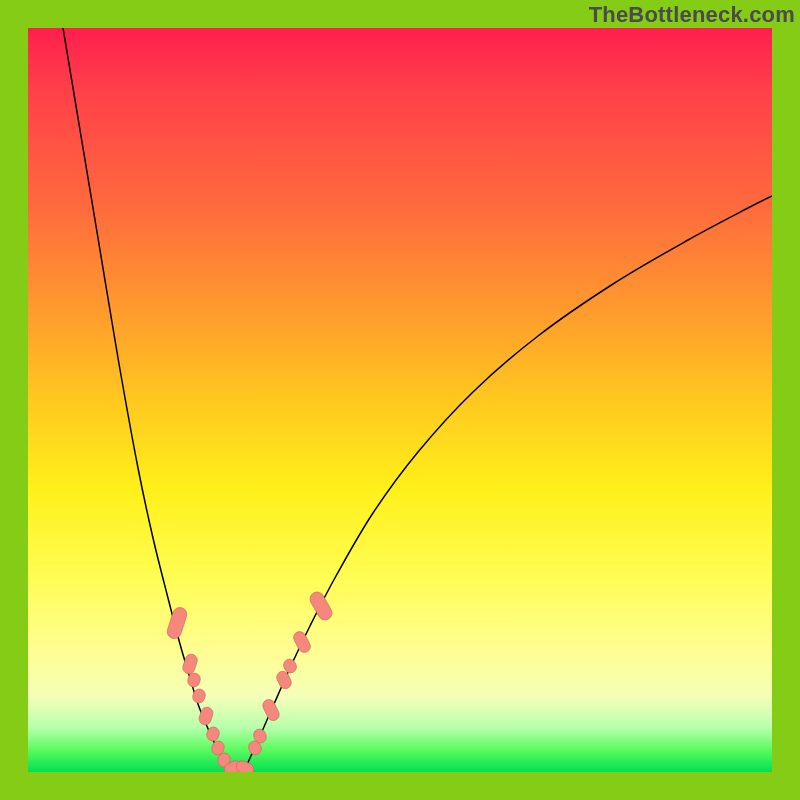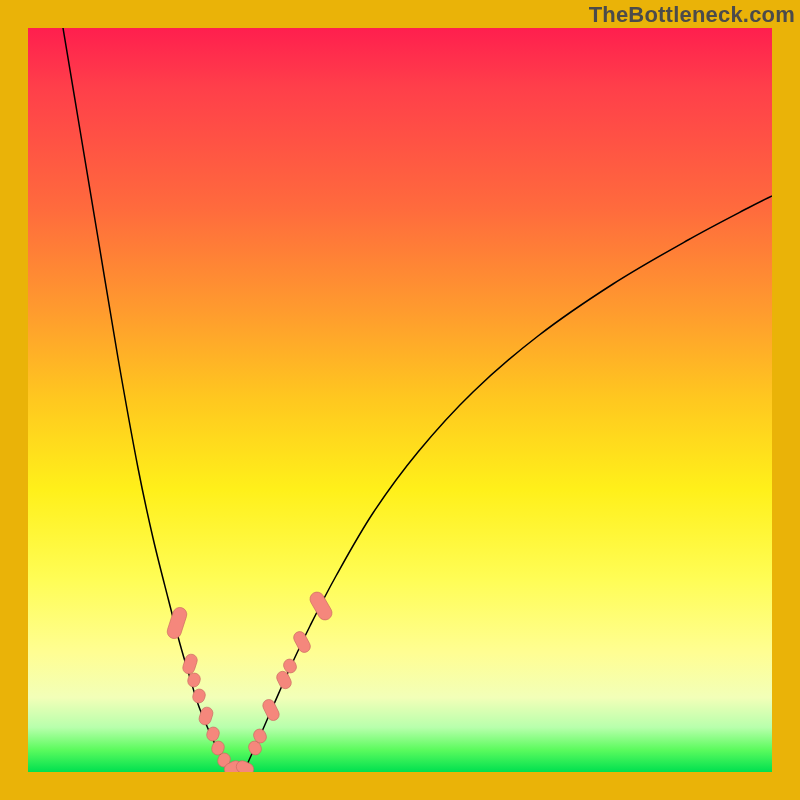--- a/index.html
+++ b/index.html
@@ -9,21 +9,21 @@
     height: 800px;
     background: #000;
     overflow: hidden;
   }
   .frame {
     position: absolute;
     top: 0;
     left: 0;
     width: 800px;
     height: 800px;
-    background: #eab308;
+    background: #84cc16;
   }
   .plot-area {
     position: absolute;
     top: 28px;
     left: 28px;
     width: 744px;
     height: 744px;
     overflow: hidden;
   }
   .gradient {

